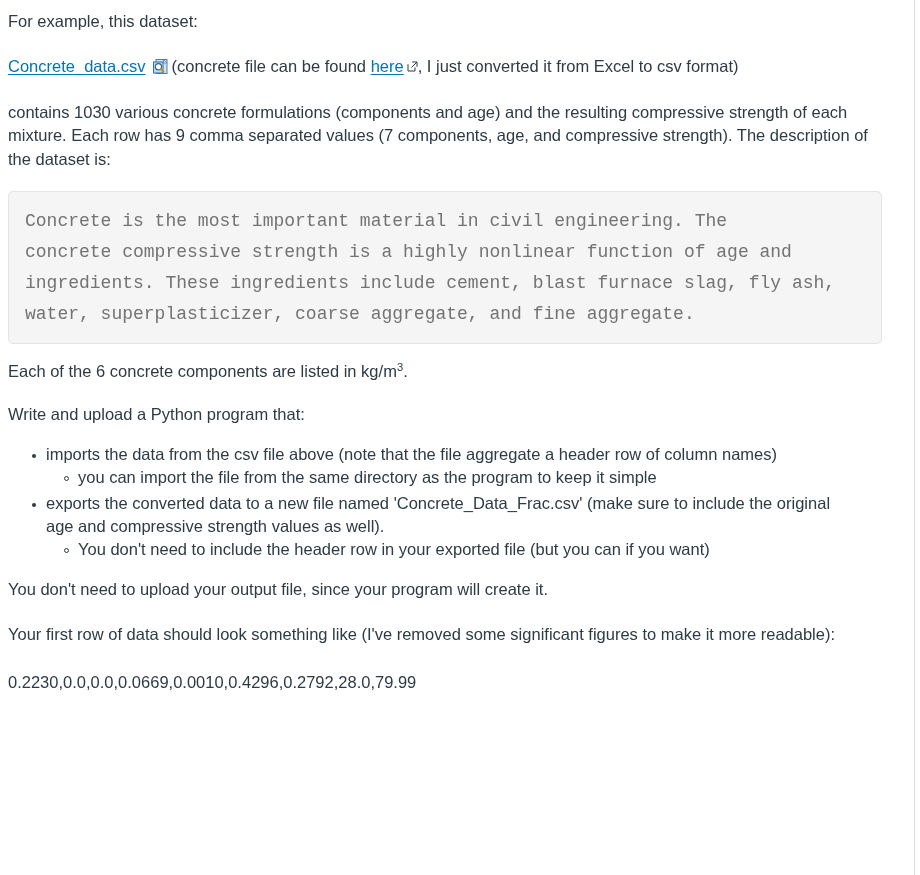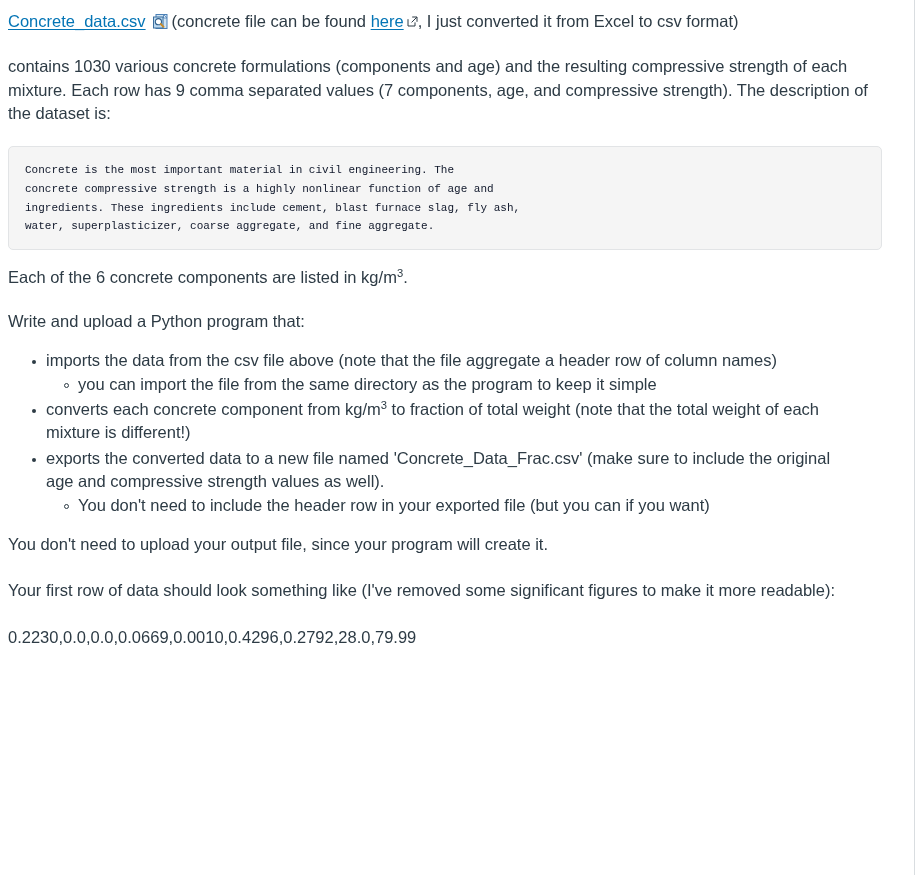--- a/index.html
+++ b/index.html
@@ -69,23 +69,23 @@
     border: 1px solid #e2e4e6;
     border-radius: 5px;
     background: #f5f5f5;
     padding: 14px 16px 13px 16px;
     width: 874px;
     box-sizing: border-box;
   }
   .code-block pre {
     margin: 0;
     font-family: "Liberation Mono", "DejaVu Sans Mono", monospace;
-    font-size: 11px;
+    font-size: 18px;
     line-height: 1.72;
-    color: #0f172a;
+    color: #737373;
     white-space: pre-wrap;
     word-wrap: break-word;
   }
 
   sup {
     font-size: 0.68em;
     vertical-align: super;
     line-height: 0;
   }
 
@@ -145,20 +145,21 @@
   }
 </style>
 </head>
 <body>
 
 <div class="page-edge-rule"></div>
 
 <div class="content">
 
 
+  <p>For example, this dataset:</p>
 
   <p><a class="doc-link" href="#">Concrete_data.csv</a><span class="preview-icon"><svg viewBox="0 0 18 18" width="18" height="18" aria-hidden="true">
           <rect x="4" y="1.5" width="11" height="14" fill="#cfe3f3" stroke="#4a7fb5" stroke-width="1"></rect>
           <path d="M11.5 1.5 L15 5 L11.5 5 Z" fill="#eaf3fb" stroke="#4a7fb5" stroke-width="0.8"></path>
           <rect x="1.5" y="4" width="9.5" height="11" fill="#bcd9f0" stroke="#3b6e9e" stroke-width="1"></rect>
           <circle cx="6.4" cy="8.7" r="3.1" fill="#ffffff" stroke="#2f5f8c" stroke-width="1.1"></circle>
           <line x1="8.7" y1="11.0" x2="11.6" y2="13.9" stroke="#c98a27" stroke-width="1.8" stroke-linecap="round"></line>
         </svg></span><span>(concrete</span><span> file can be found </span><a class="ext-link" href="#">here</a><span class="ext-icon"><svg viewBox="0 0 11 11" width="11" height="11" aria-hidden="true">
           <path d="M1 3.2 V10 H8 V6.4" fill="none" stroke="#2d3b45" stroke-width="1"></path>
           <path d="M5.2 1 H10 V5.8" fill="none" stroke="#2d3b45" stroke-width="1"></path>
@@ -181,23 +182,20 @@
   <ul class="outer">
     <li>
       <span class="li-text">imports the data from the csv file above (note that the file aggregate a header row of column names)</span>
       <ul class="inner">
         <li>
           <span class="li-text">you can import the file from the same directory as the program to keep it simple</span>
         </li>
       </ul>
     </li>
     <li>
-      <span class="li-text"><span>converts each concrete component from kg/m</span><sup>3</sup><span> to fraction of total weight (note that the total weight of each mixture is different!)</span></span>
-    </li>
-    <li>
       <span class="li-text">exports the converted data to a new file named 'Concrete_Data_Frac.csv' (make sure to include the original age and compressive strength values as well).</span>
       <ul class="inner">
         <li>
           <span class="li-text">You don't need to include the header row in your exported file (but you can if you want)</span>
         </li>
       </ul>
     </li>
   </ul>
 
   <p>You don't need to upload your output file, since your program will create it.</p>

